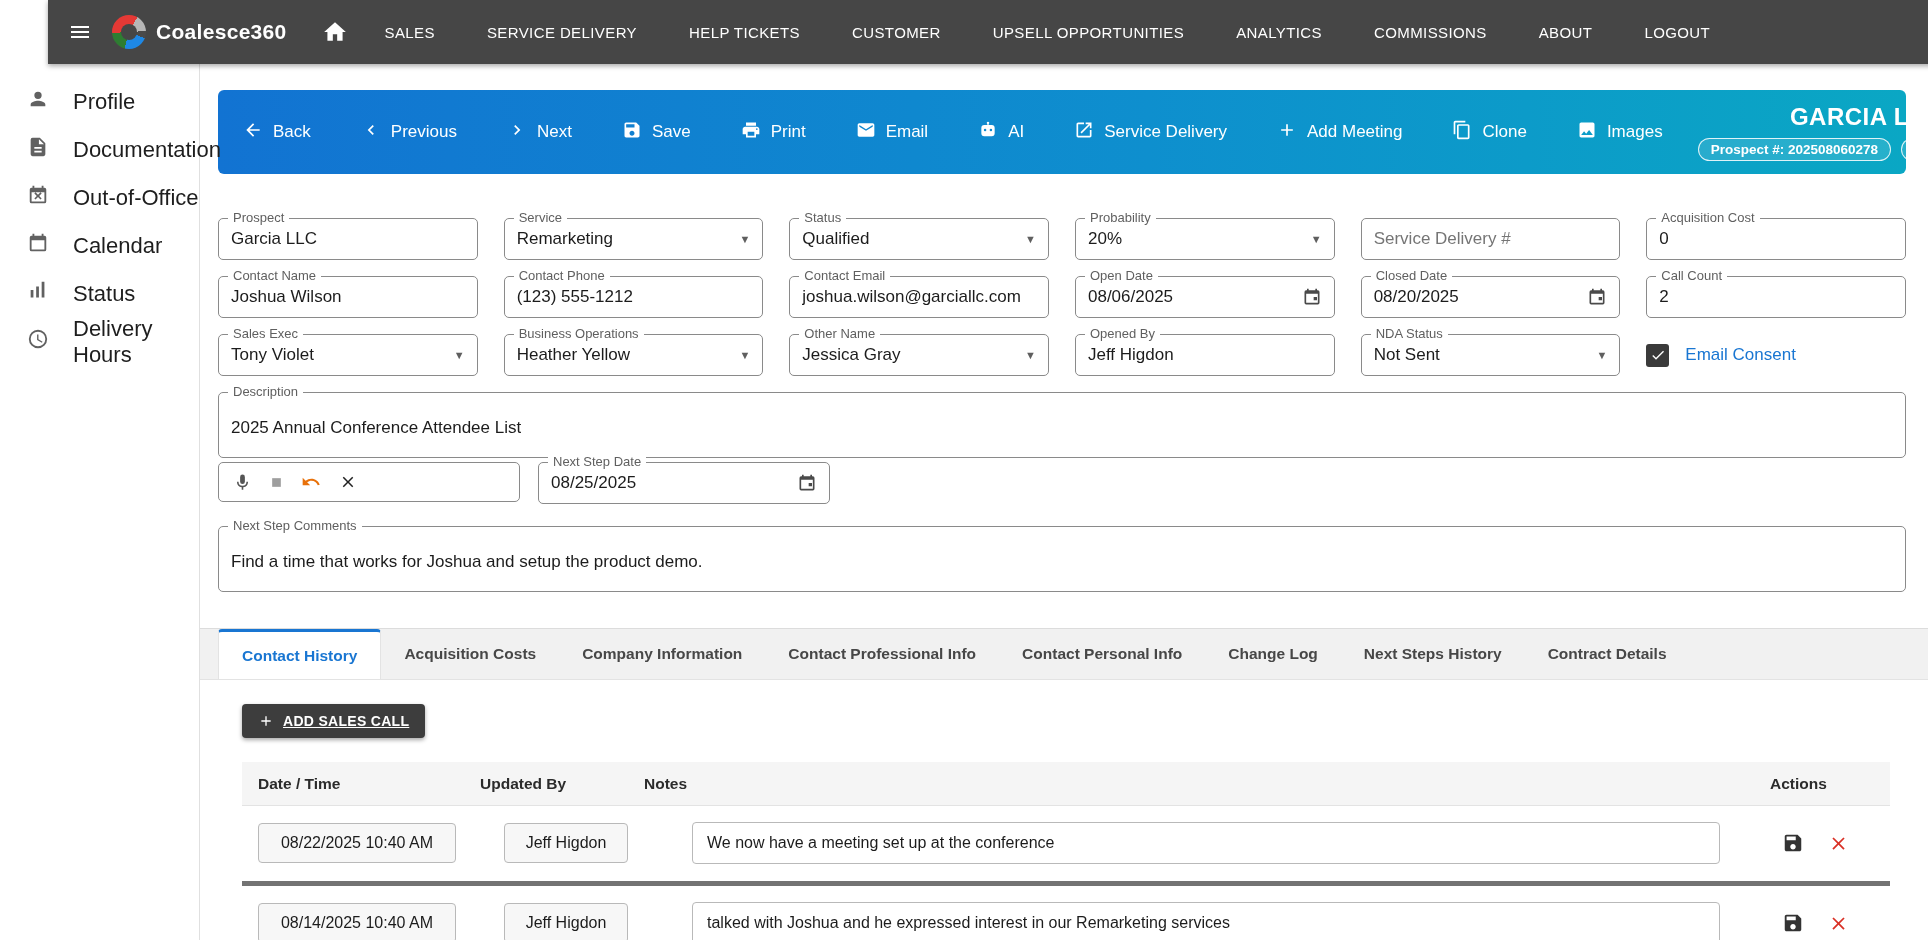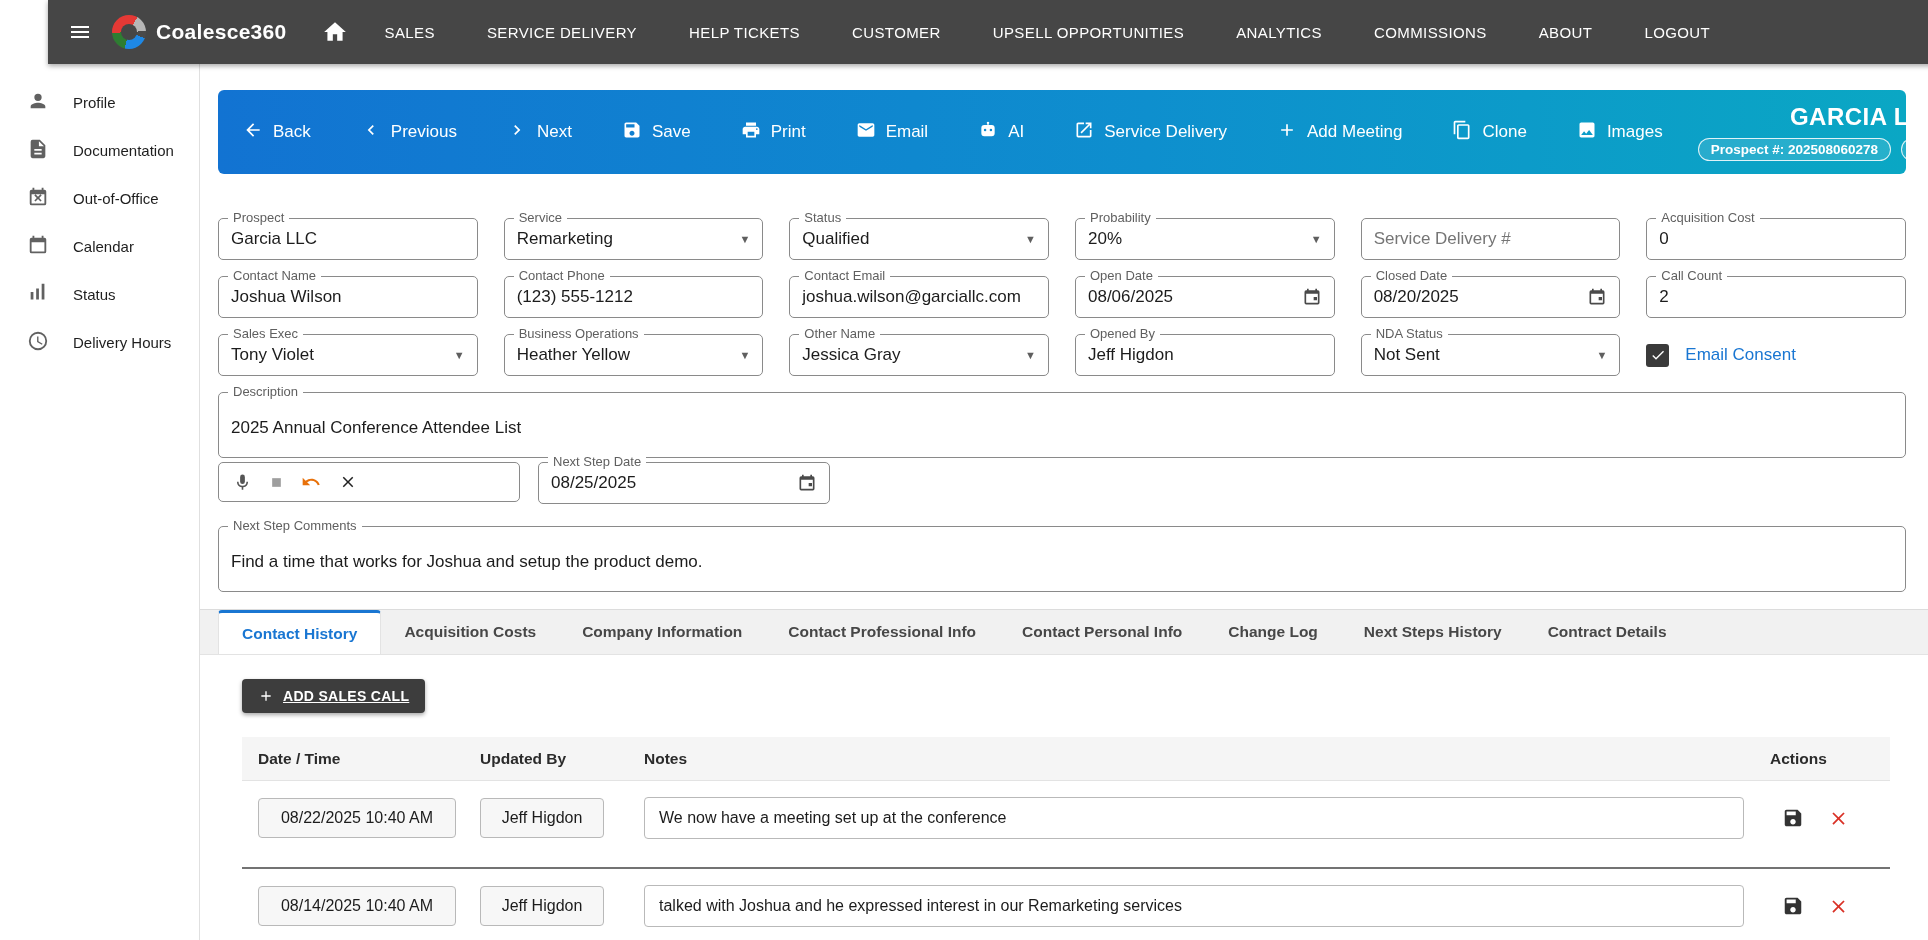--- a/index.html
+++ b/index.html
@@ -15,21 +15,21 @@
   .logo::after { content:''; position:absolute; inset:9px; background:#464646; border-radius:50%; }
   .brand { font-size:21px; font-weight:bold; letter-spacing:.3px; margin-right:28px; }
   .home-btn { width:40px; height:40px; display:flex; align-items:center; justify-content:center; margin-right:30px; cursor:pointer; }
   .nav-items { display:flex; align-items:center; gap:52px; }
   .nav-item { font-size:15px; letter-spacing:.4px; cursor:pointer; white-space:nowrap; }
 
   
   .sidebar { position:fixed; top:64px; left:0; width:200px; height:876px; background:#fff;
     border-right:1px solid #e0e0e0; padding-top:14px; z-index:10; }
   .side-item { height:48px; display:flex; align-items:center; padding-left:27px; gap:24px;
-    font-size:15px; color:#1e1e1e; cursor:pointer; }
+    font-size:22px; color:#1e1e1e; cursor:pointer; }
   .side-item svg { flex:0 0 auto; }
 
   
   .main { position:absolute; top:76px; left:200px; width:1728px; height:876px; background:#fff;
     padding:14px 22px 0 18px; overflow:hidden; }
 
   
   .toolbar { height:84px; border-radius:6px; display:flex; align-items:center; color:#fff;
     background:linear-gradient(90deg,#1273d2 0%,#0e8fce 55%,#0aa7c4 100%); padding-right:18px; }
   .tb-btn { display:flex; align-items:center; gap:10px; font-size:17px; padding:0 25px; height:84px;
@@ -58,39 +58,39 @@
   .consent-label { font-size:17px; color:#1976d2; }
 
   .mic-row { display:flex; gap:18px; margin-top:4px; }
   .mic-box { width:302px; height:40px; border:1px solid #8a8a8a; border-radius:5px; display:flex;
     align-items:center; gap:18px; padding:0 14px; }
   .mic-box .ctl { display:flex; cursor:pointer; }
   .date-field { width:292px; }
   .comments { margin-top:22px; }
 
   
-  .tabs-bar { margin:17px -22px 0 -18px; background:#f1f1f1; border-top:1px solid #dcdcdc;
-    border-bottom:1px solid #e3e3e3; display:flex; height:46px; padding-left:18px; }
+  .tabs-bar { margin:36px -22px 0 -18px; background:#f1f1f1; border-top:1px solid #dcdcdc;
+    border-bottom:1px solid #e3e3e3; display:flex; height:52px; padding-left:18px; }
   .tab { display:flex; align-items:center; padding:0 23px; font-size:15.5px; font-weight:bold;
     color:#474747; cursor:pointer; white-space:nowrap; }
   .tab.active { background:#fff; color:#1976d2; border-top:3px solid #1976d2; border-radius:4px 4px 0 0;
     border-left:1px solid #e3e3e3; border-right:1px solid #e3e3e3; }
 
   
   .add-btn { margin:24px 0 0 24px; display:inline-flex; align-items:center; gap:9px; background:#3d3d3d;
     color:#fff; border:none; border-radius:4px; height:34px; padding:0 16px; font-size:14px; font-weight:bold;
     letter-spacing:.3px; cursor:pointer; box-shadow:0 2px 4px rgba(0,0,0,.35);
     font-family:"Liberation Sans","DejaVu Sans",sans-serif;text-decoration:underline; }
 
   .history-table { margin:24px 0 0 24px; width:1648px; }
   .ht-header { display:grid; grid-template-columns:222px 164px 1fr 120px; align-items:center;
     background:#f5f5f5; height:44px; padding-left:16px; font-size:15.5px; font-weight:bold; color:#2b2b2b;
     border-bottom:1px solid #e3e3e3; }
   .ht-row { display:grid; grid-template-columns:222px 164px 1fr 120px; align-items:center;
-    padding:16px 0 28px 16px; border-bottom:2px solid #737373; }
+    padding:16px 0 17px 16px; border-bottom:5px solid #737373;gap:24px; }
   .cell-box { height:40px; border:1px solid #b9b9b9; border-radius:4px; background:#f7f7f7;
     display:flex; align-items:center; justify-content:center; font-size:16px; color:#1c1c1c; }
   .dt-box { width:198px; }
   .ub-box { width:124px; }
   .note-input { width:calc(100% - 26px); height:42px; border:1px solid #b9b9b9; border-radius:4px;
     padding:0 14px; font-size:16px; color:#1c1c1c; background:#fff;
     font-family:"Liberation Sans","DejaVu Sans",sans-serif; }
   .actions-cell { display:flex; align-items:center; gap:24px; padding-left:12px; }
   .icon-btn { display:flex; cursor:pointer; }
 </style>

